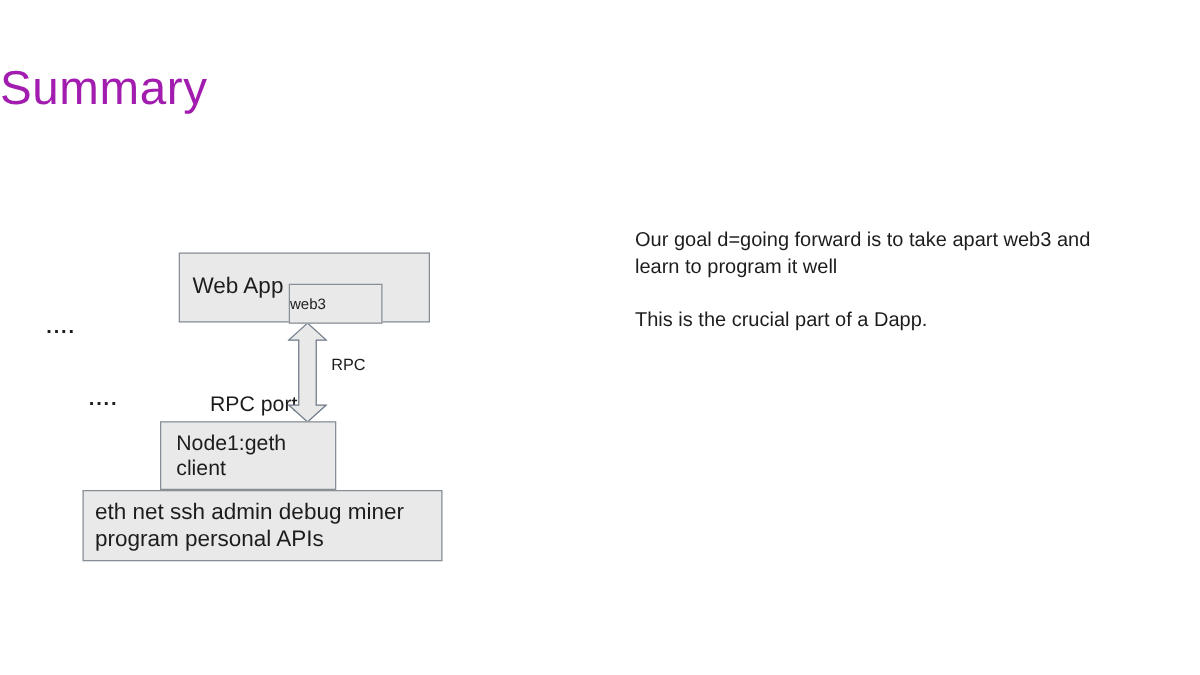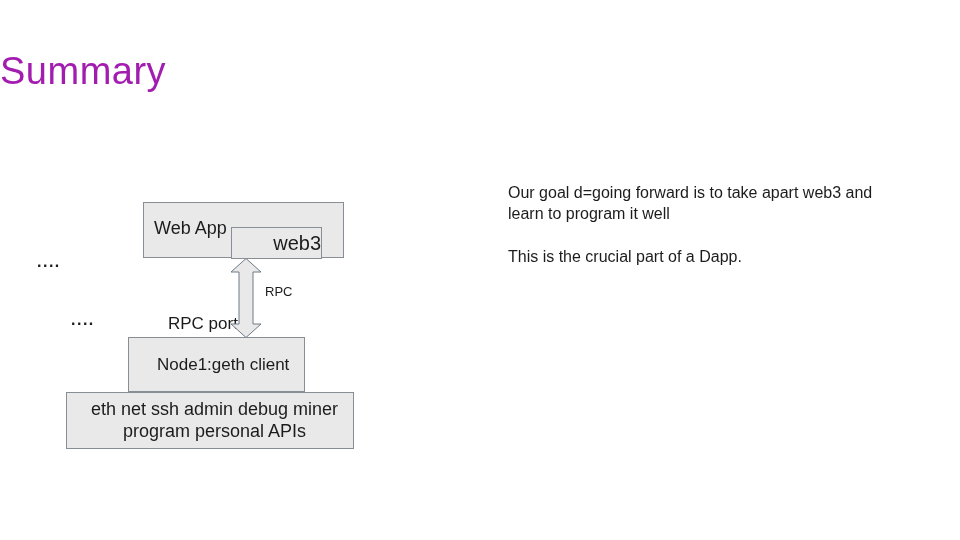--- a/index.html
+++ b/index.html
@@ -26,33 +26,33 @@
     letter-spacing: 0.5px;
   }
   .box {
     position: absolute;
     background: #e9e9e9;
     border: 1px solid #878e95;
   }
   .webapp-box   { left: 143px; top: 202px; width: 201px; height: 56px; }
   .webapp-label { position: absolute; left: 10px; top: 15px; font-size: 18px; }
   .web3-box {
-    left: 231px; top: 227px; width: 91px; height: 32px;
-    display: flex; align-items: center; justify-content: flex-end;
-    font-size: 20px; z-index: 2;
+    left: 231px; top: 227px; width: 75px; height: 32px;
+    display: flex; align-items: center; justify-content: flex-start;
+    font-size: 12px; z-index: 2;
   }
   .node1-box {
-    left: 128px; top: 337px; width: 177px; height: 55px;
+    left: 128px; top: 337px; width: 141px; height: 55px;
     display: flex; align-items: center;
-    padding-left: 28px; font-size: 17px; z-index: 2;
+    padding-left: 12px; font-size: 17px; z-index: 2;
   }
   .apis-box {
     left: 66px; top: 392px; width: 288px; height: 57px;
     padding: 5px 0 0 9px;
-    font-size: 18px; line-height: 22px; text-align: center;
+    font-size: 18px; line-height: 22px;
   }
   .rpc-arrow { position: absolute; left: 230px; top: 258px; width: 32px; height: 80px; z-index: 1; }
   .rpc-label      { position: absolute; left: 265px; top: 284px; font-size: 13px; }
   .rpc-port-label { position: absolute; left: 168px; top: 314px; font-size: 17px; }
   .dots {
     position: absolute;
     font-size: 16px;
     font-weight: 700;
     letter-spacing: 1.5px;
     color: #1c1c1c;

